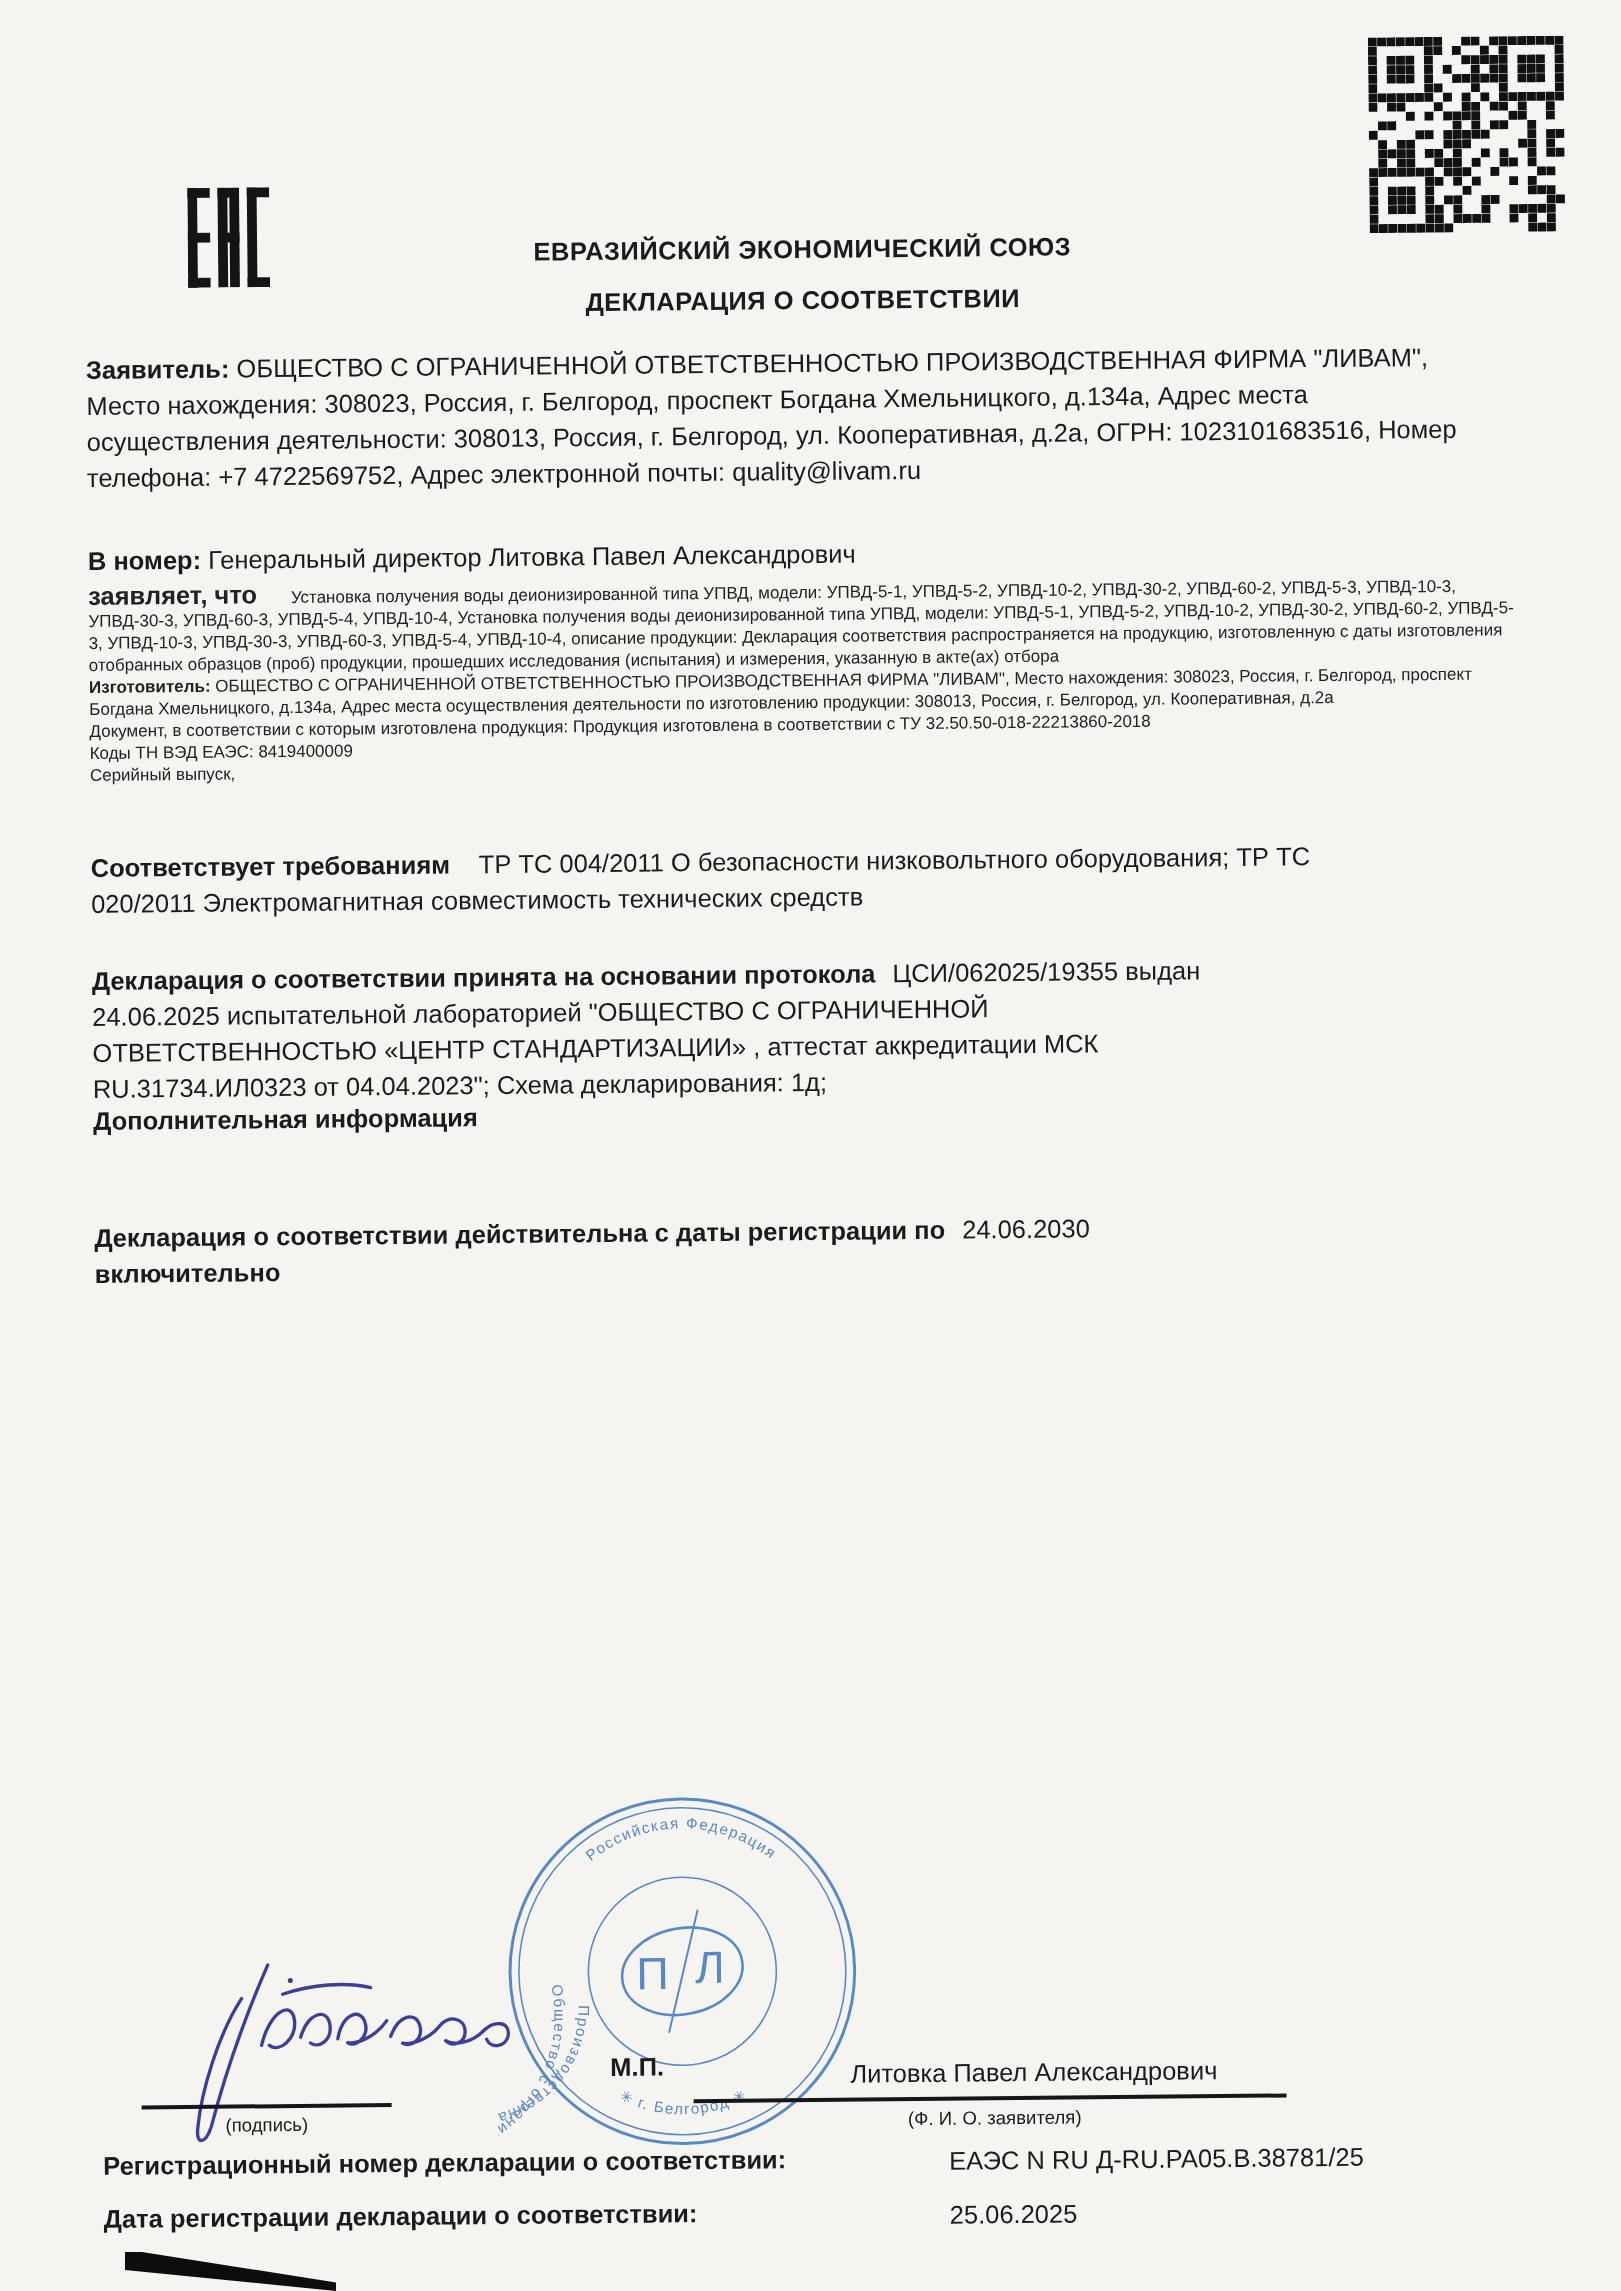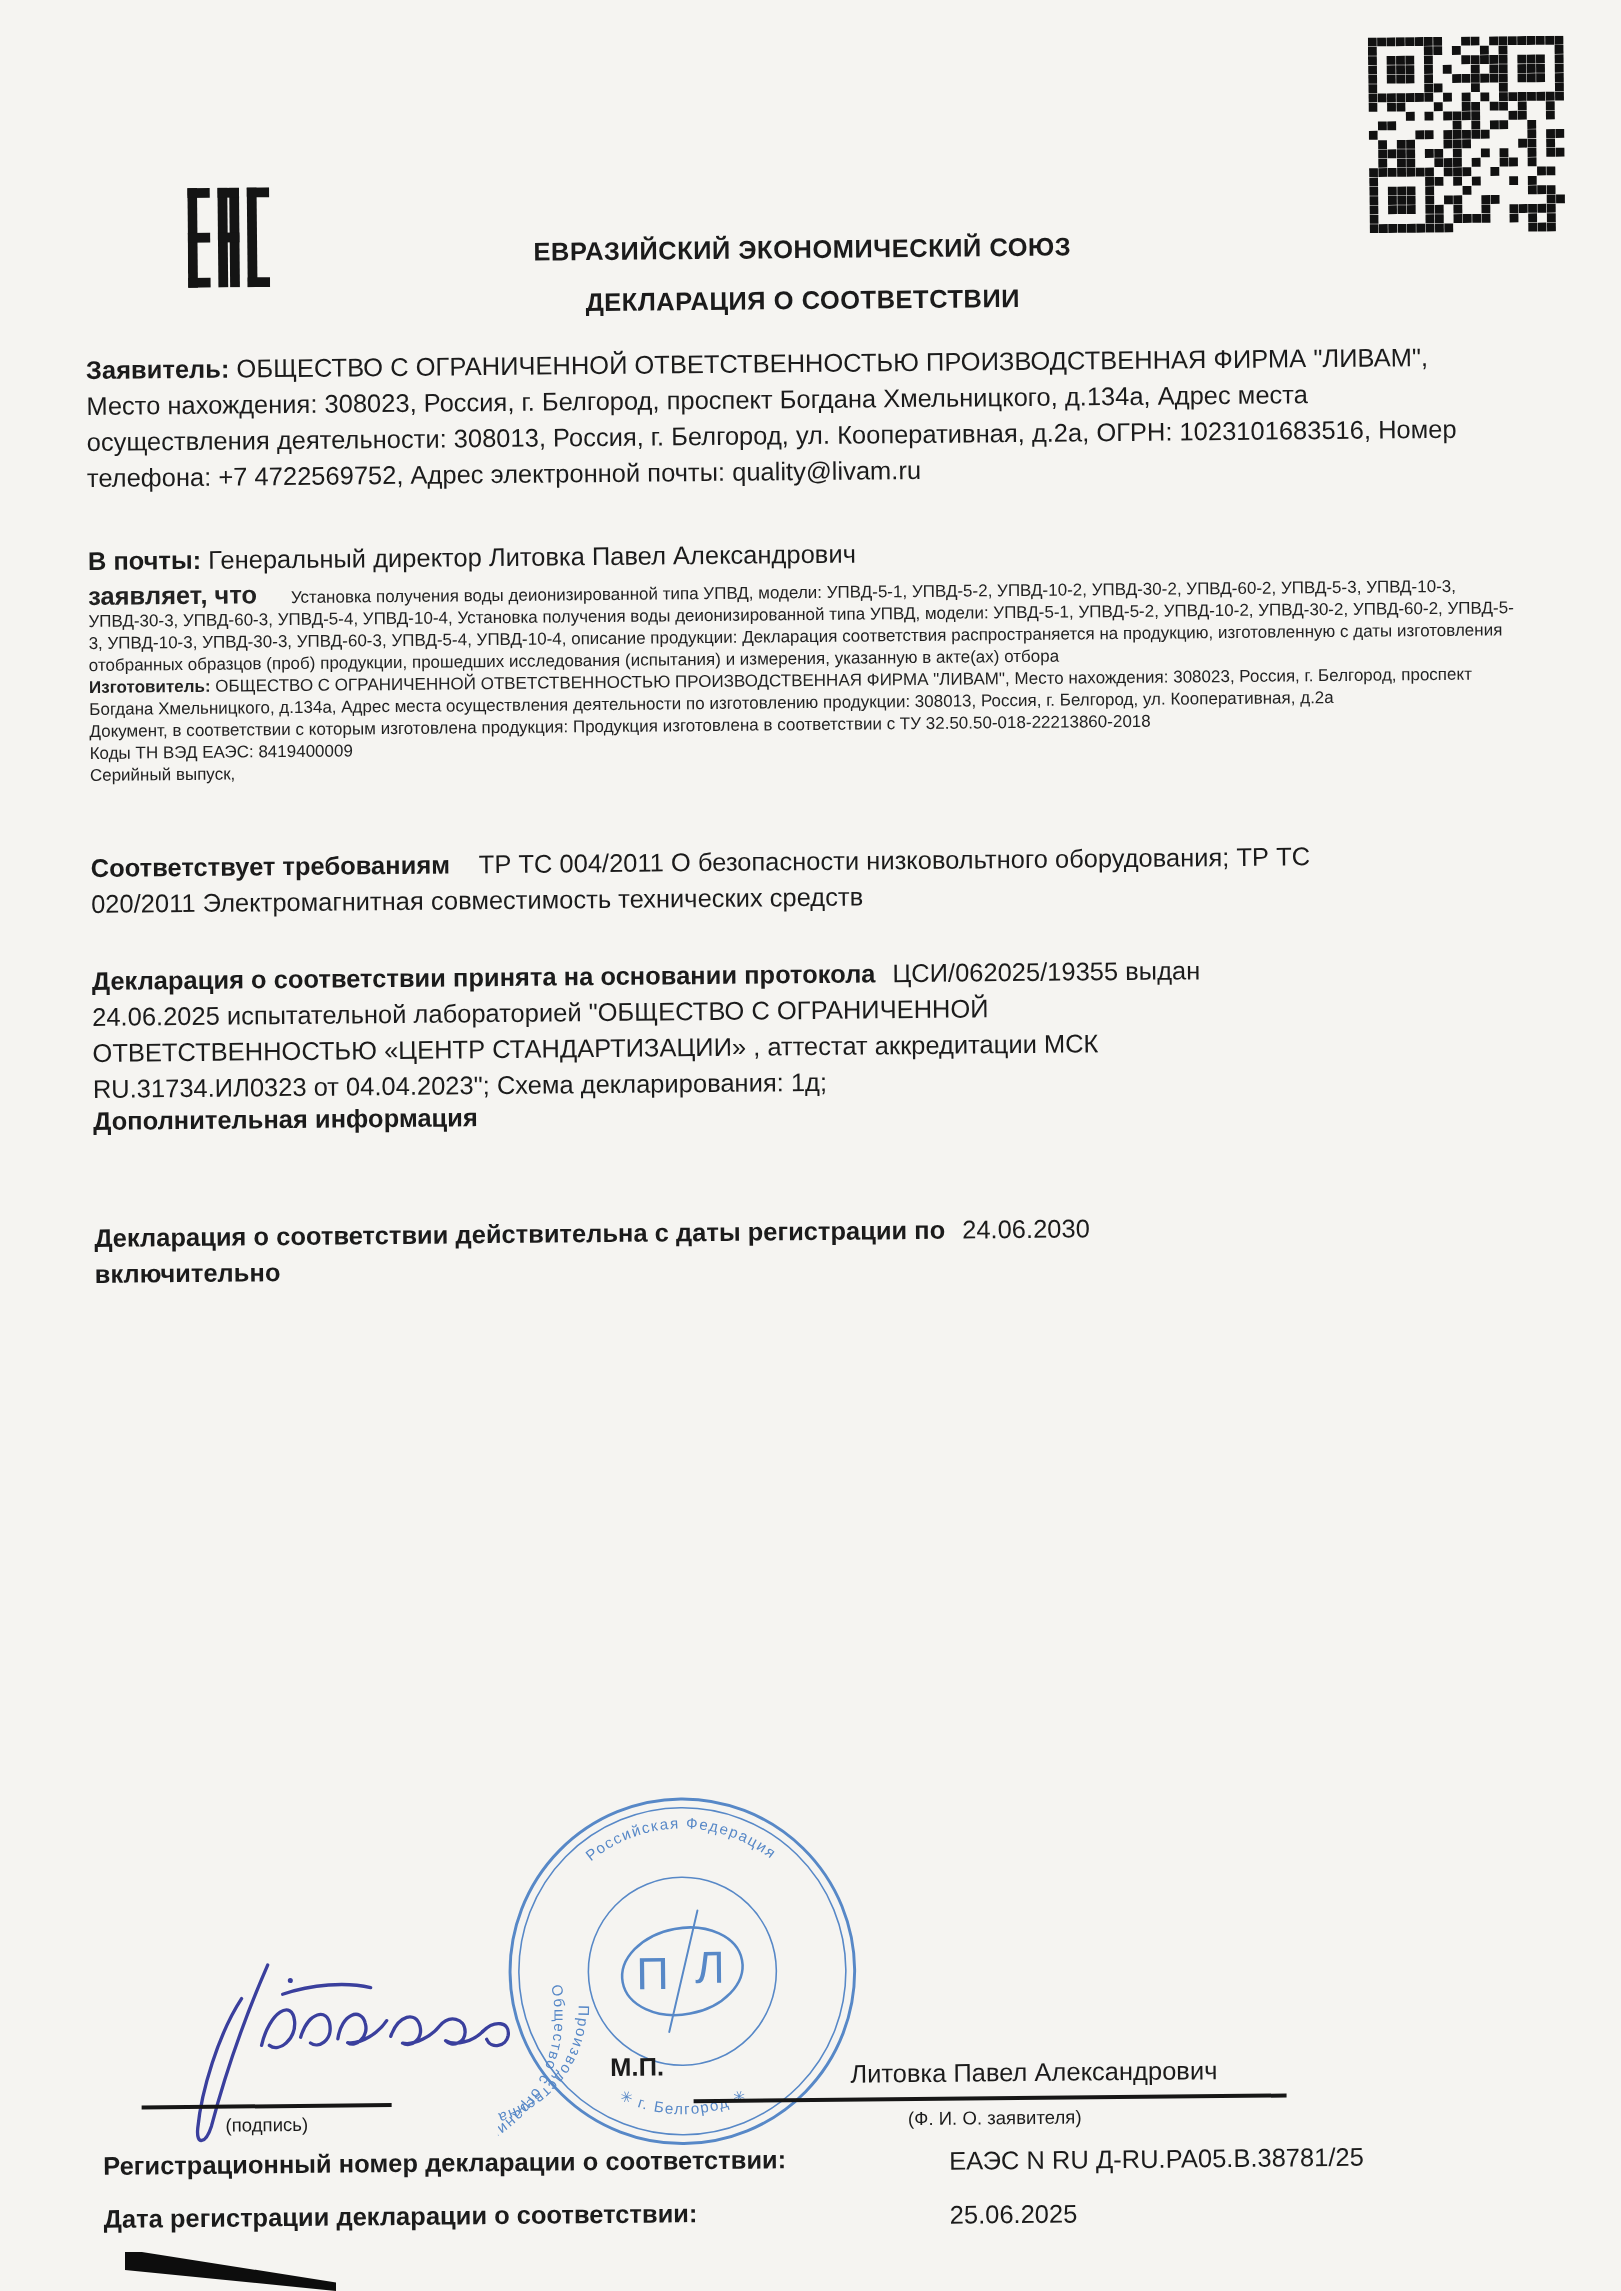--- a/index.html
+++ b/index.html
@@ -287,21 +287,21 @@
 
   <div class="abs title center" style="left:0;top:235px;width:1621px">ЕВРАЗИЙСКИЙ ЭКОНОМИЧЕСКИЙ СОЮЗ</div>
   <div class="abs title center" style="left:0;top:286px;width:1621px">ДЕКЛАРАЦИЯ О СООТВЕТСТВИИ</div>
 
   <p class="abs body-txt" style="left:93px;top:345px;width:1402px;margin:0">
     <b>Заявитель:</b>
     <span>ОБЩЕСТВО С ОГРАНИЧЕННОЙ ОТВЕТСТВЕННОСТЬЮ ПРОИЗВОДСТВЕННАЯ ФИРМА "ЛИВАМ", Место нахождения: 308023, Россия, г. Белгород, проспект Богдана Хмельницкого, д.134а, Адрес места осуществления деятельности: 308013, Россия, г. Белгород, ул. Кооперативная, д.2а, ОГРН: 1023101683516, Номер телефона: +7 4722569752, Адрес электронной почты: quality@livam.ru</span>
   </p>
 
   <p class="abs body-txt" style="left:93px;top:536px;width:1402px;margin:0">
-    <b>В почты:</b>
+    <b>В номер:</b>
     <span>Генеральный директор Литовка Павел Александрович</span>
   </p>
 
   <div class="abs sm" style="left:93px;top:578px;width:1431px">
     <p style="margin:0">
       <b class="declare-label">заявляет, что</b>
       <span>Установка получения воды деионизированной типа УПВД, модели: УПВД-5-1, УПВД-5-2, УПВД-10-2, УПВД-30-2, УПВД-60-2, УПВД-5-3, УПВД-10-3, УПВД-30-3, УПВД-60-3, УПВД-5-4, УПВД-10-4, Установка получения воды деионизированной типа УПВД, модели: УПВД-5-1, УПВД-5-2, УПВД-10-2, УПВД-30-2, УПВД-60-2, УПВД-5-3, УПВД-10-3, УПВД-30-3, УПВД-60-3, УПВД-5-4, УПВД-10-4, описание продукции: Декларация соответствия распространяется на продукцию, изготовленную с даты изготовления отобранных образцов (проб) продукции, прошедших исследования (испытания) и измерения, указанную в акте(ах) отбора</span>
     </p>
     <p style="margin:0">
       <b>Изготовитель:</b>

